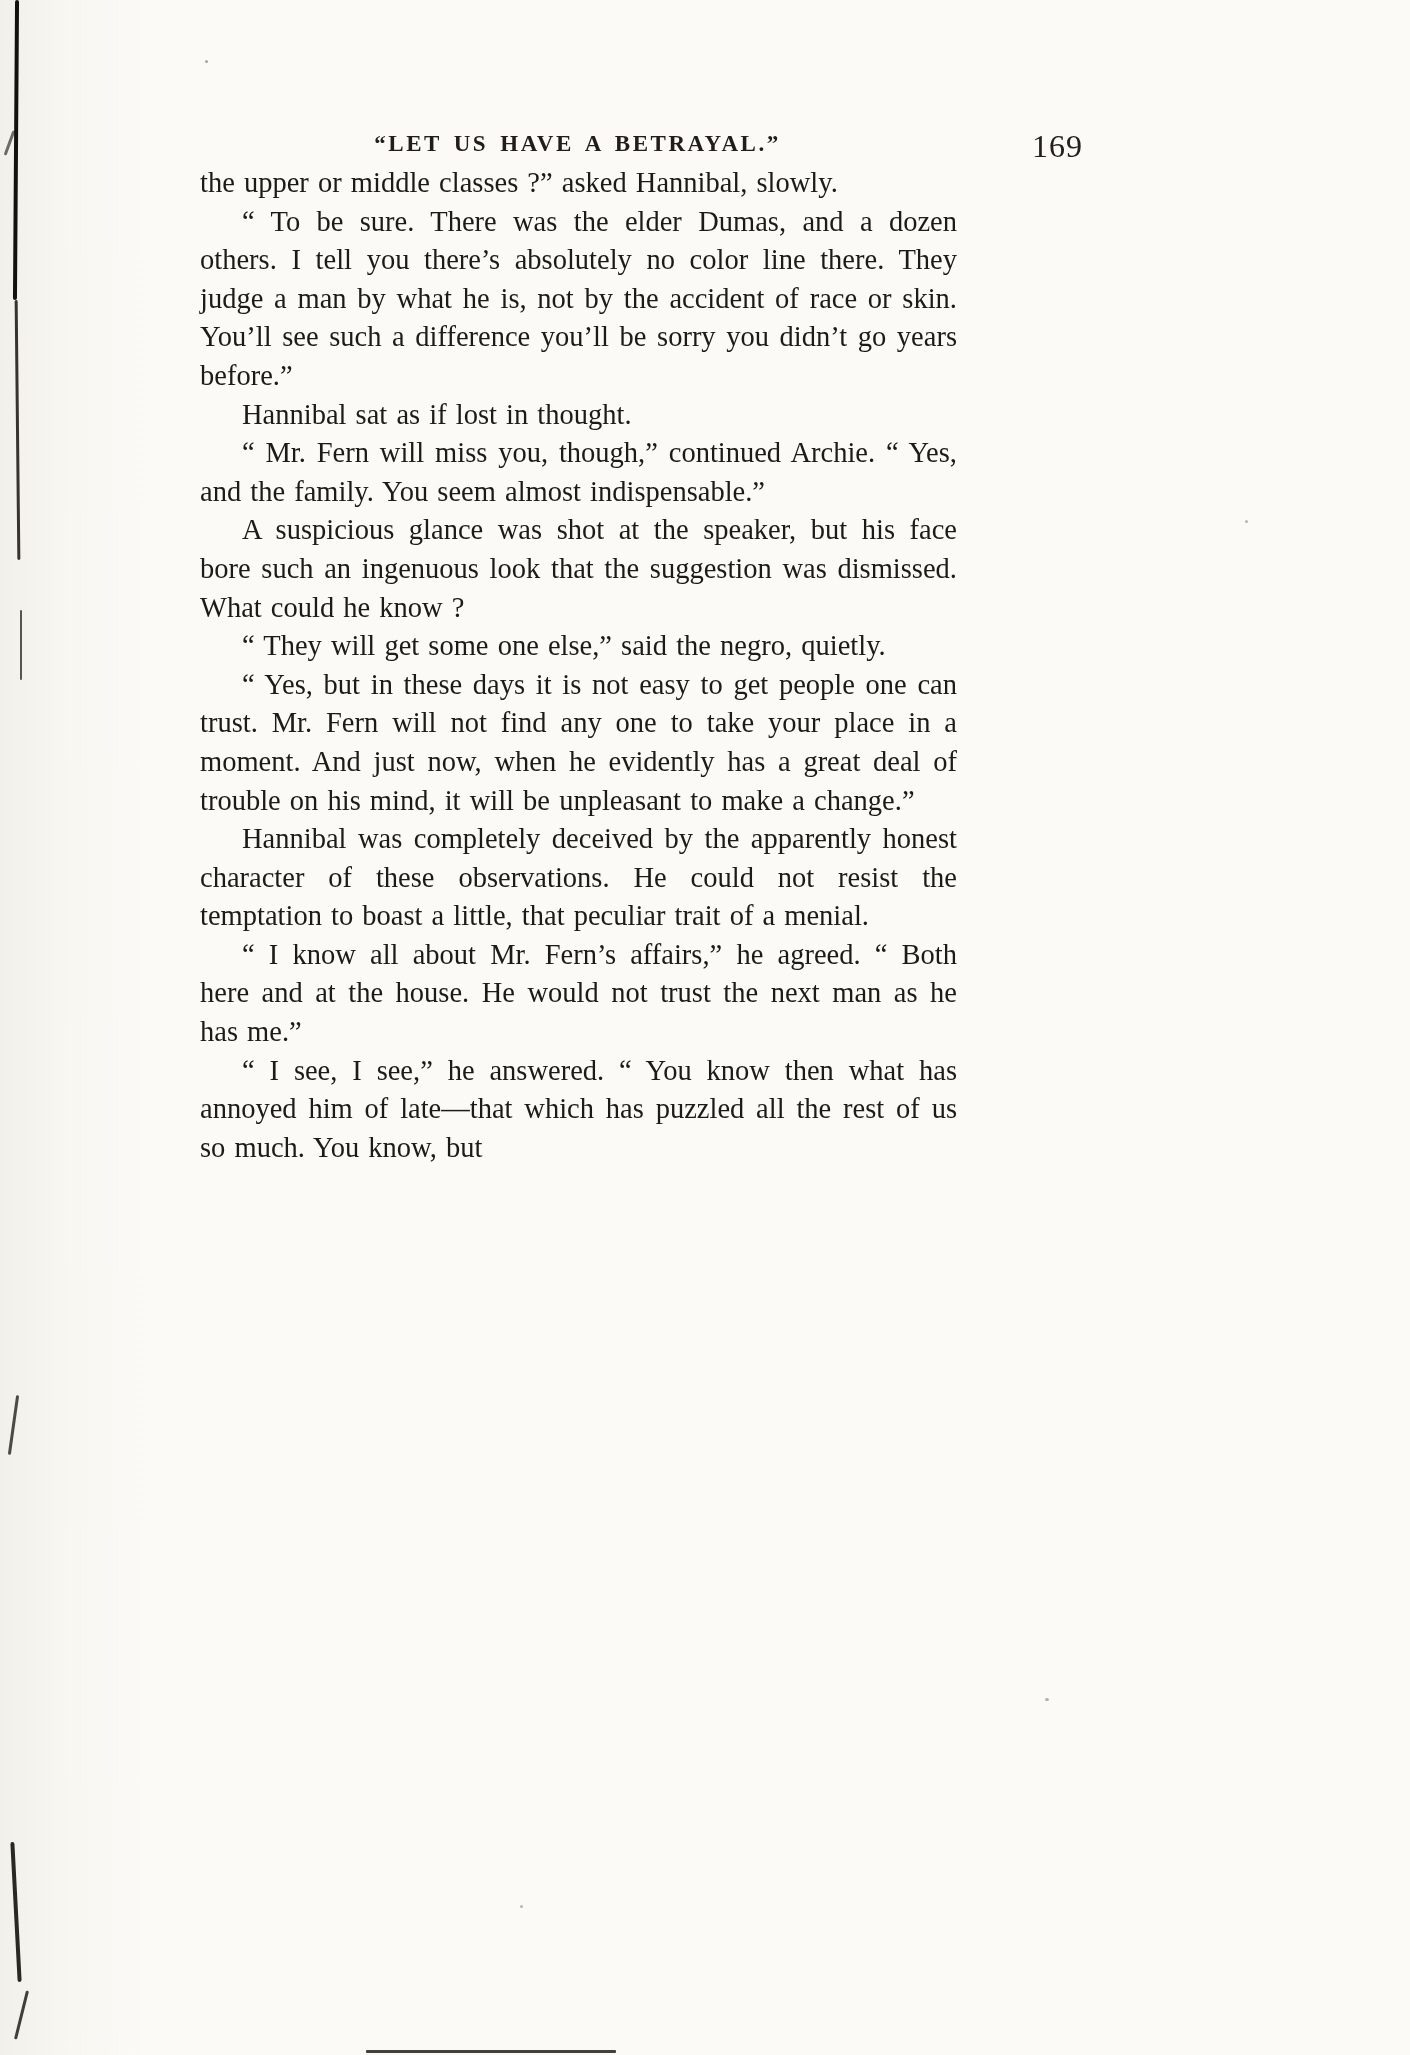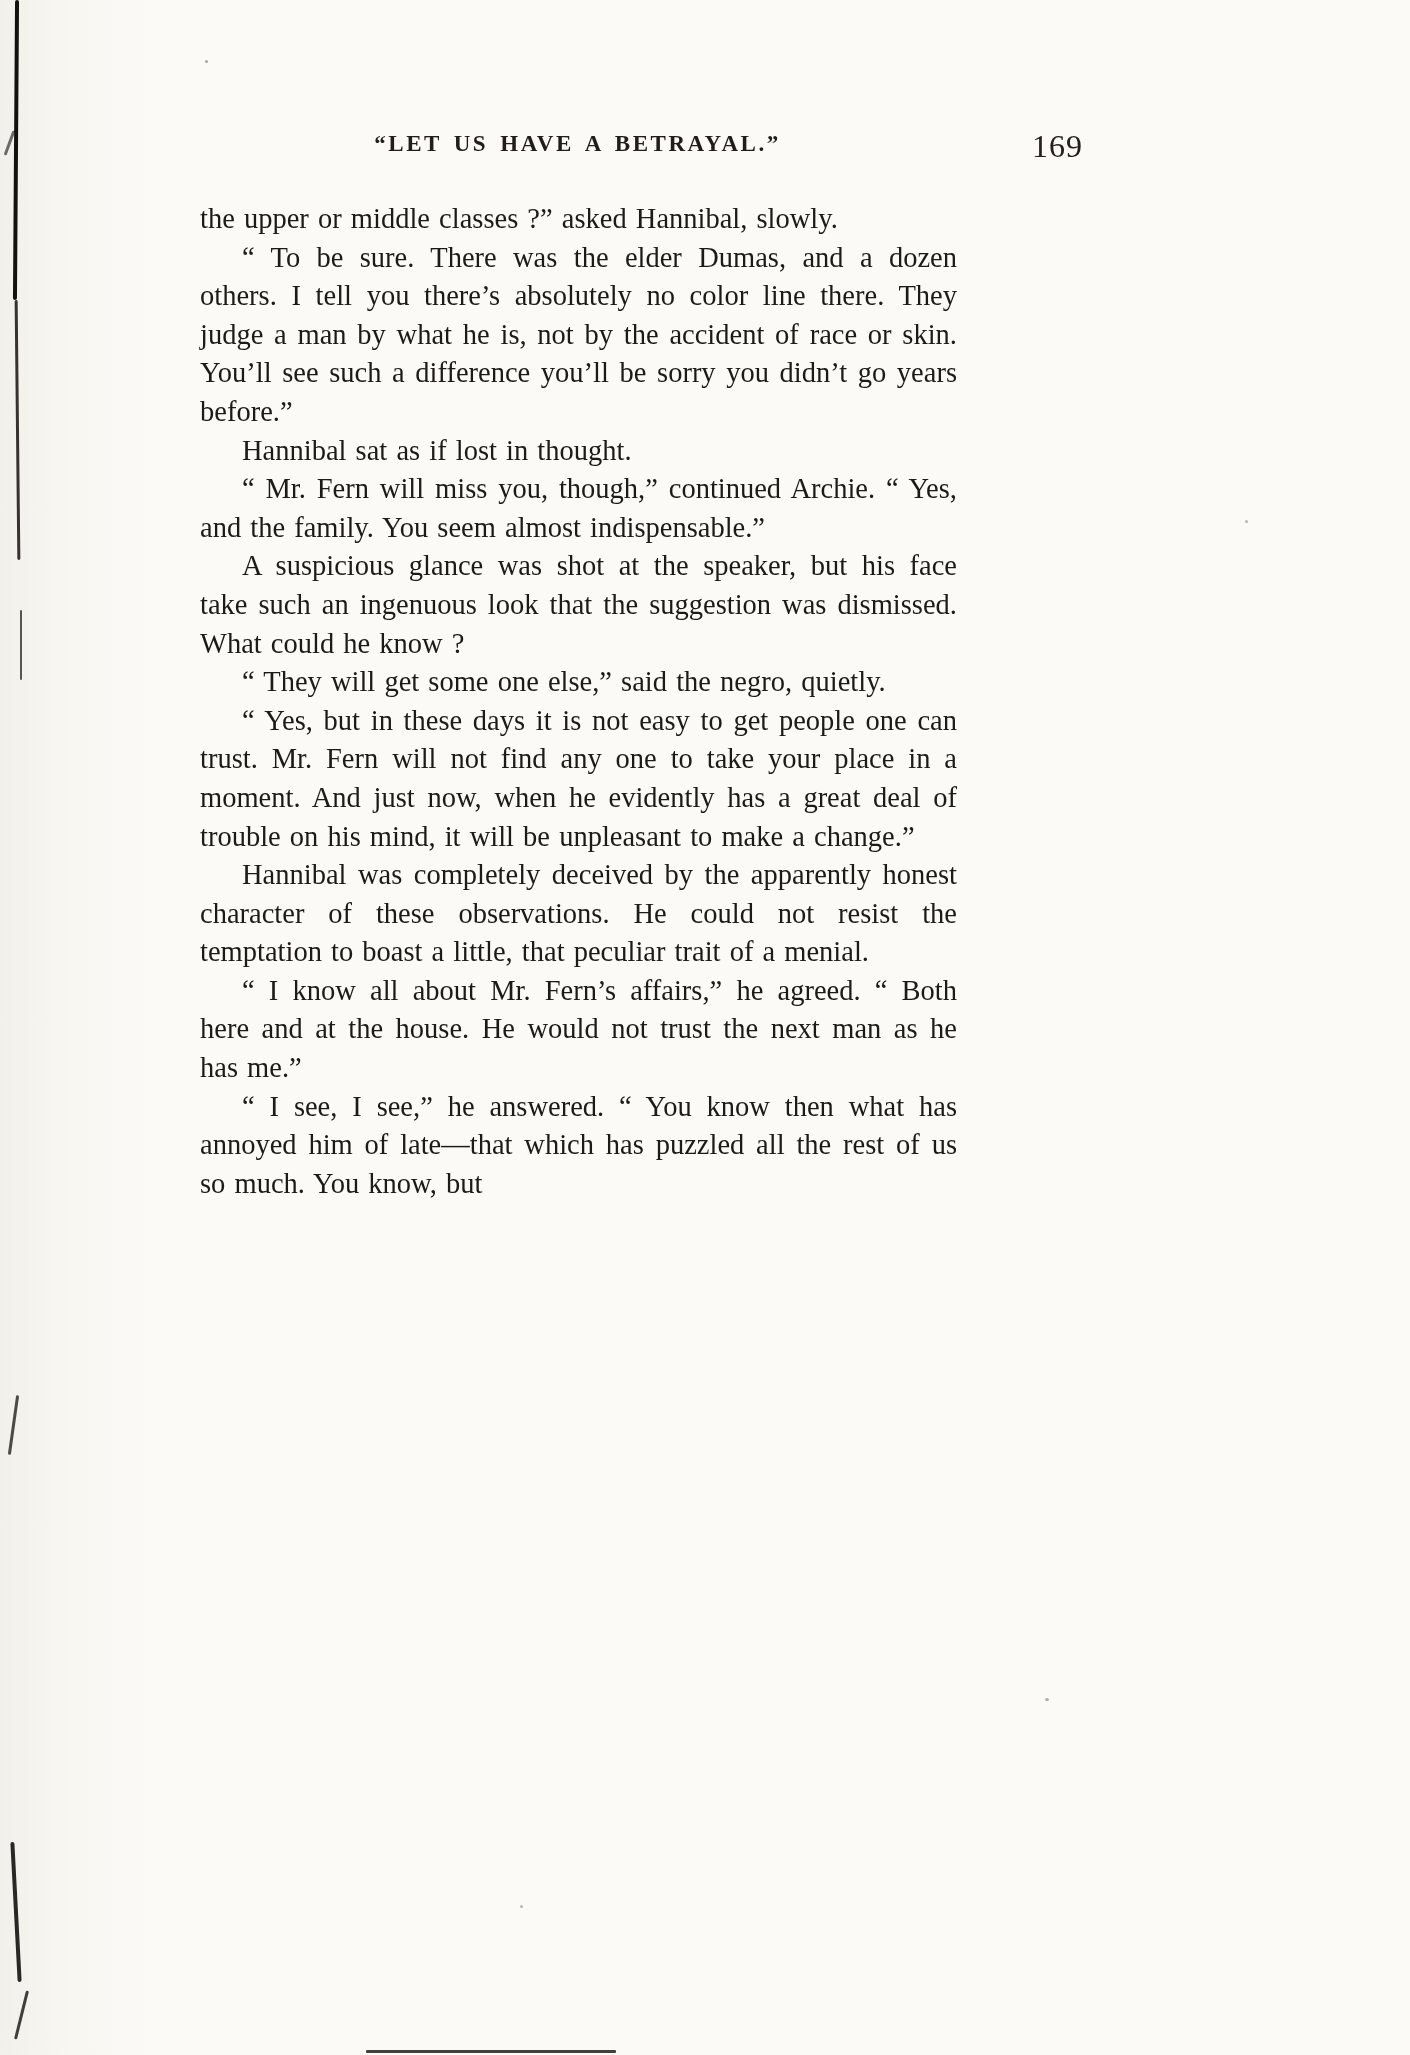--- a/index.html
+++ b/index.html
@@ -63,21 +63,20 @@
   }
   .page-number {
     position: absolute;
     left: 832px;
     top: 0;
     font-size: 32px;
     letter-spacing: 1px;
     color: #23201c;
   }
   .body-text {
-    margin-top: 36px;
     width: 757px;
     font-size: 28.5px;
     line-height: 38.6px;
     text-align: justify;
     color: #1d1b17;
   }
   .body-text p {
     margin: 0;
     text-indent: 42px;
     word-spacing: 2px;
@@ -109,21 +108,21 @@
     <div class="running-header">
       <span class="header-title">“LET US HAVE A BETRAYAL.”</span>
       <span class="page-number">169</span>
     </div>
 
     <div class="body-text">
       <p class="no-indent">the upper or middle classes ?” asked Hannibal, slowly.</p>
       <p>“ To be sure.  There was the elder Dumas, and a dozen others.  I tell you there’s absolutely no color line there.  They judge a man by what he is, not by the accident of race or skin.  You’ll see such a difference you’ll be sorry you didn’t go years before.”</p>
       <p>Hannibal sat as if lost in thought.</p>
       <p>“ Mr. Fern will miss you, though,” continued Archie.  “ Yes, and the family.  You seem almost indispensable.”</p>
-      <p>A suspicious glance was shot at the speaker, but his face take such an ingenuous look that the suggestion was dismissed.  What could he know ?</p>
+      <p>A suspicious glance was shot at the speaker, but his face bore such an ingenuous look that the suggestion was dismissed.  What could he know ?</p>
       <p>“ They will get some one else,” said the negro, quietly.</p>
       <p>“ Yes, but in these days it is not easy to get people one can trust.  Mr. Fern will not find any one to take your place in a moment.  And just now, when he evidently has a great deal of trouble on his mind, it will be unpleasant to make a change.”</p>
       <p>Hannibal was completely deceived by the apparently honest character of these observations.  He could not resist the temptation to boast a little, that peculiar trait of a menial.</p>
       <p>“ I know all about Mr. Fern’s affairs,” he agreed. “ Both here and at the house.  He would not trust the next man as he has me.”</p>
       <p>“ I see, I see,” he answered.  “ You know then what has annoyed him of late—that which has puzzled all the rest of us so much.  You know, but</p>
     </div>
 
   </div>
 </div>
 

